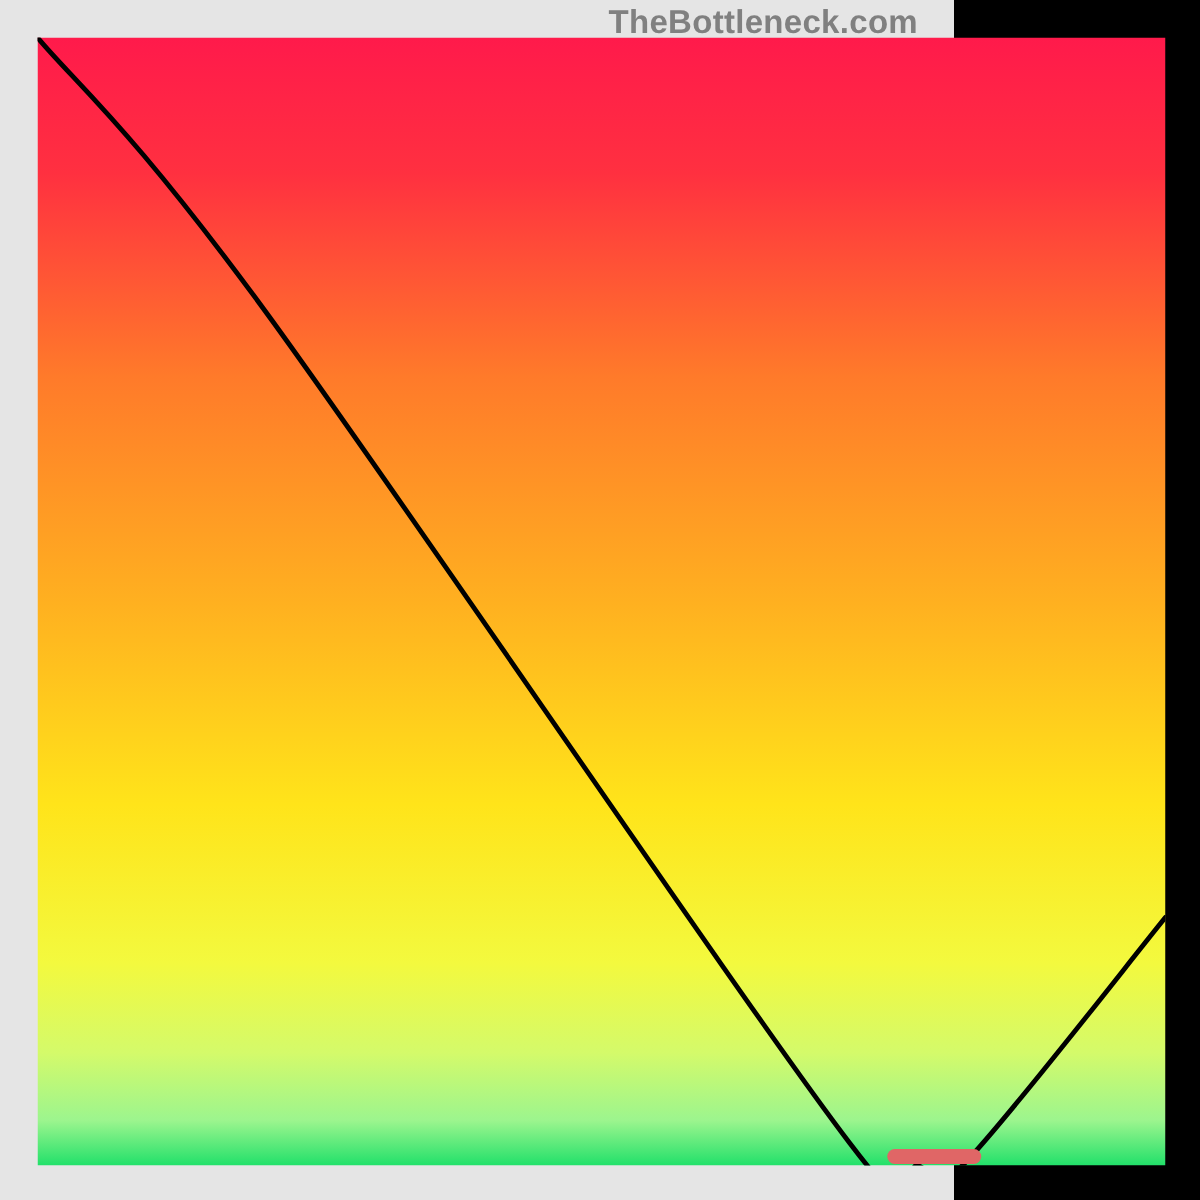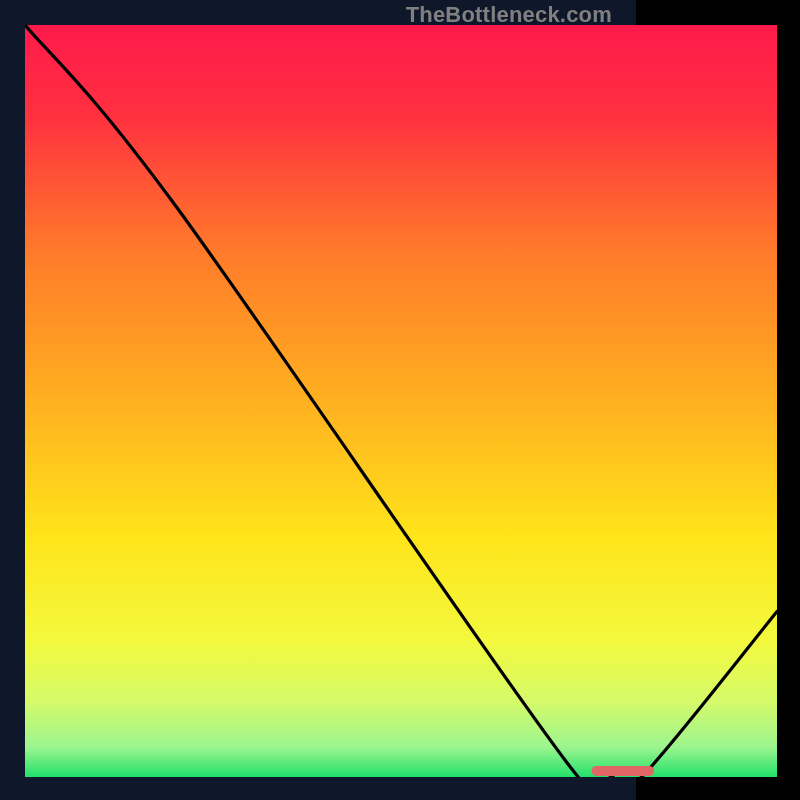--- a/index.html
+++ b/index.html
@@ -8,21 +8,21 @@
     width: 800px;
     height: 800px;
     background: #000;
     font-family: Arial, Helvetica, sans-serif;
     overflow: hidden;
   }
   .chart-container {
     position: relative;
     width: 636px;
     height: 800px;
-    background: #0f172a;
+    background: #e5e5e5;
   }
   .plot-area {
     position: absolute;
     left: 25px;
     top: 25px;
     width: 752px;
     height: 752px;
   }
   .gradient-bg {
     position: absolute;

